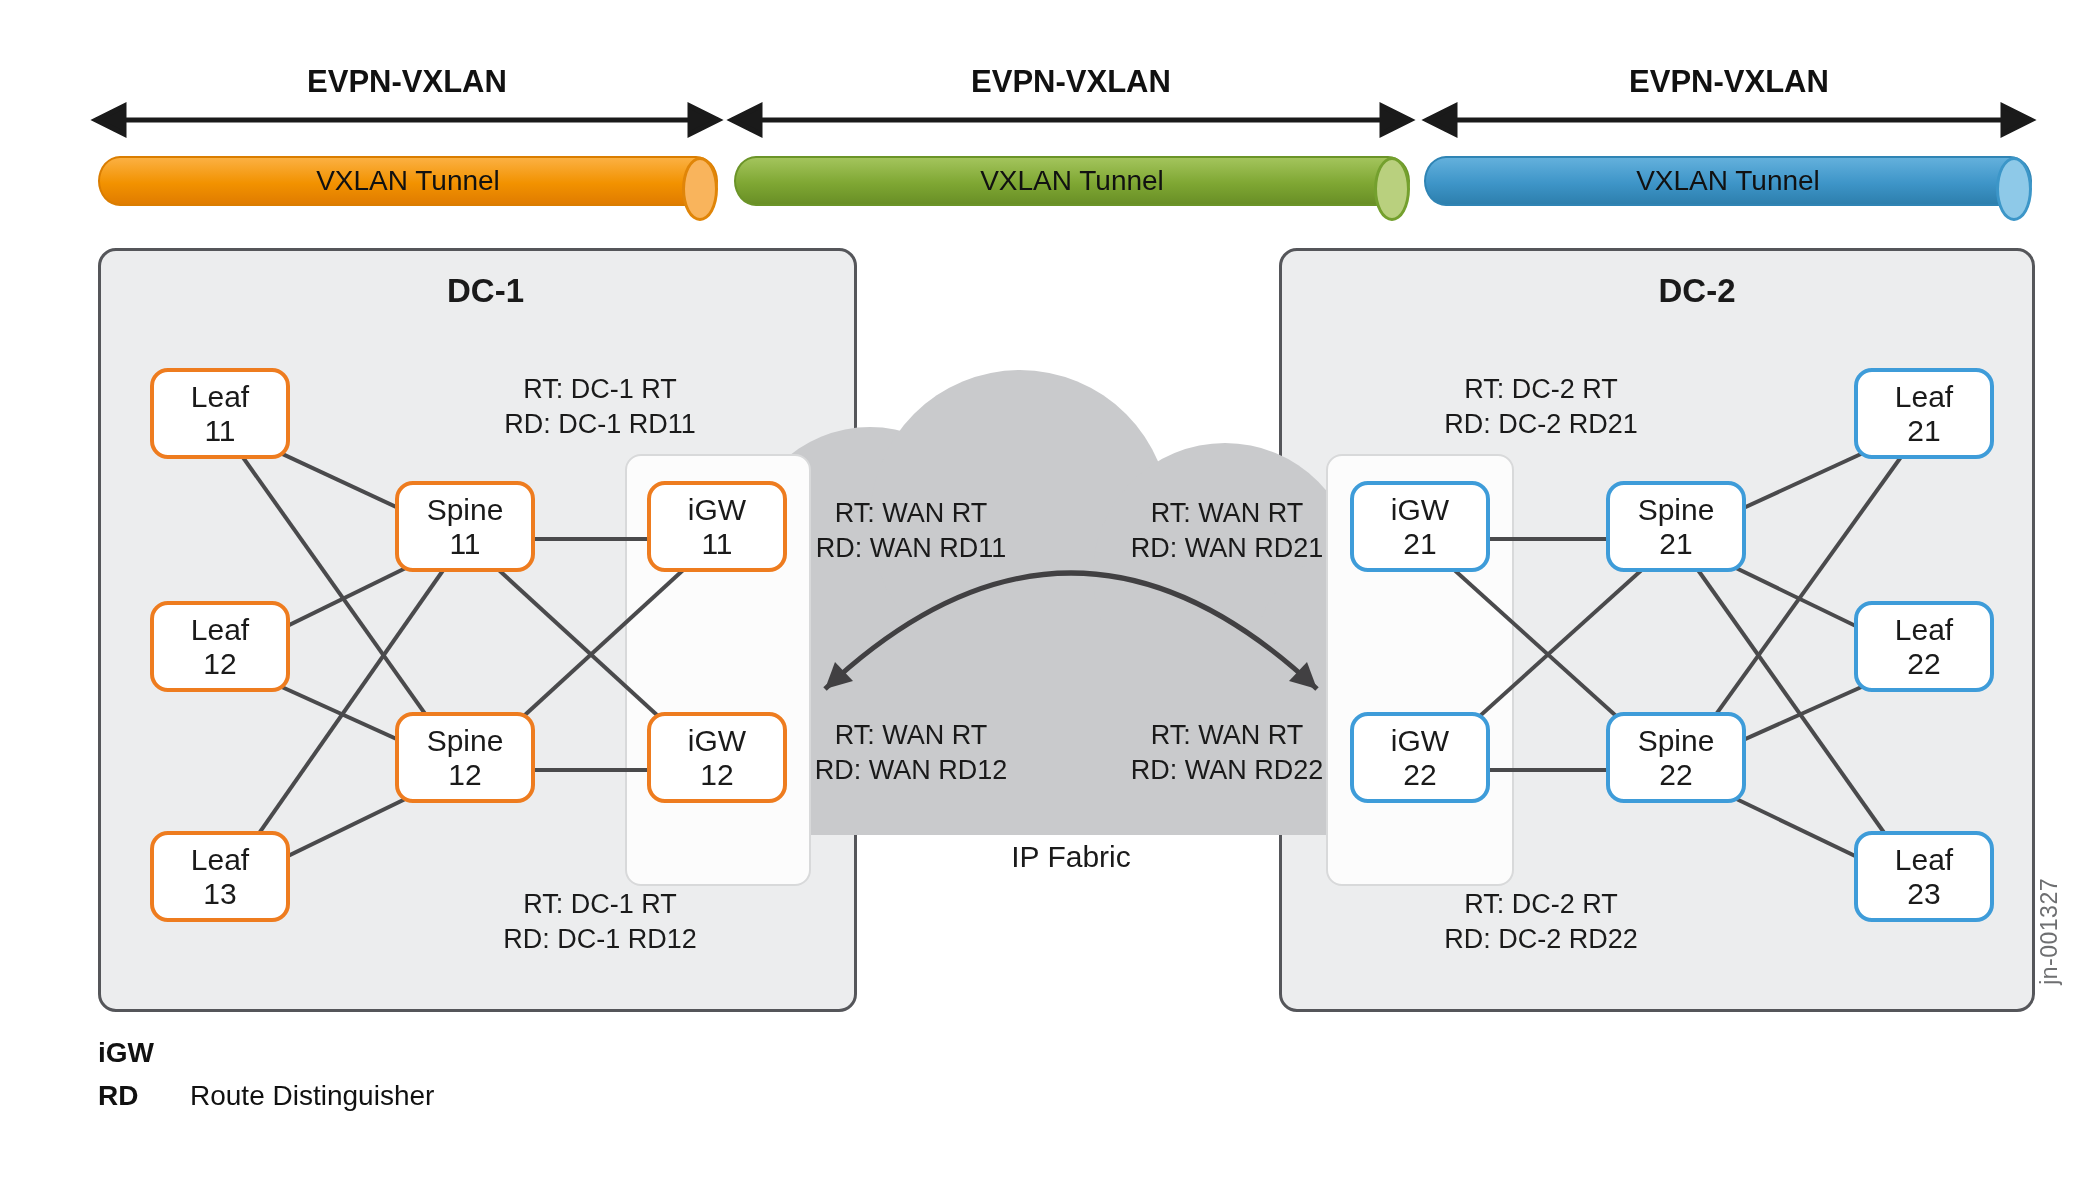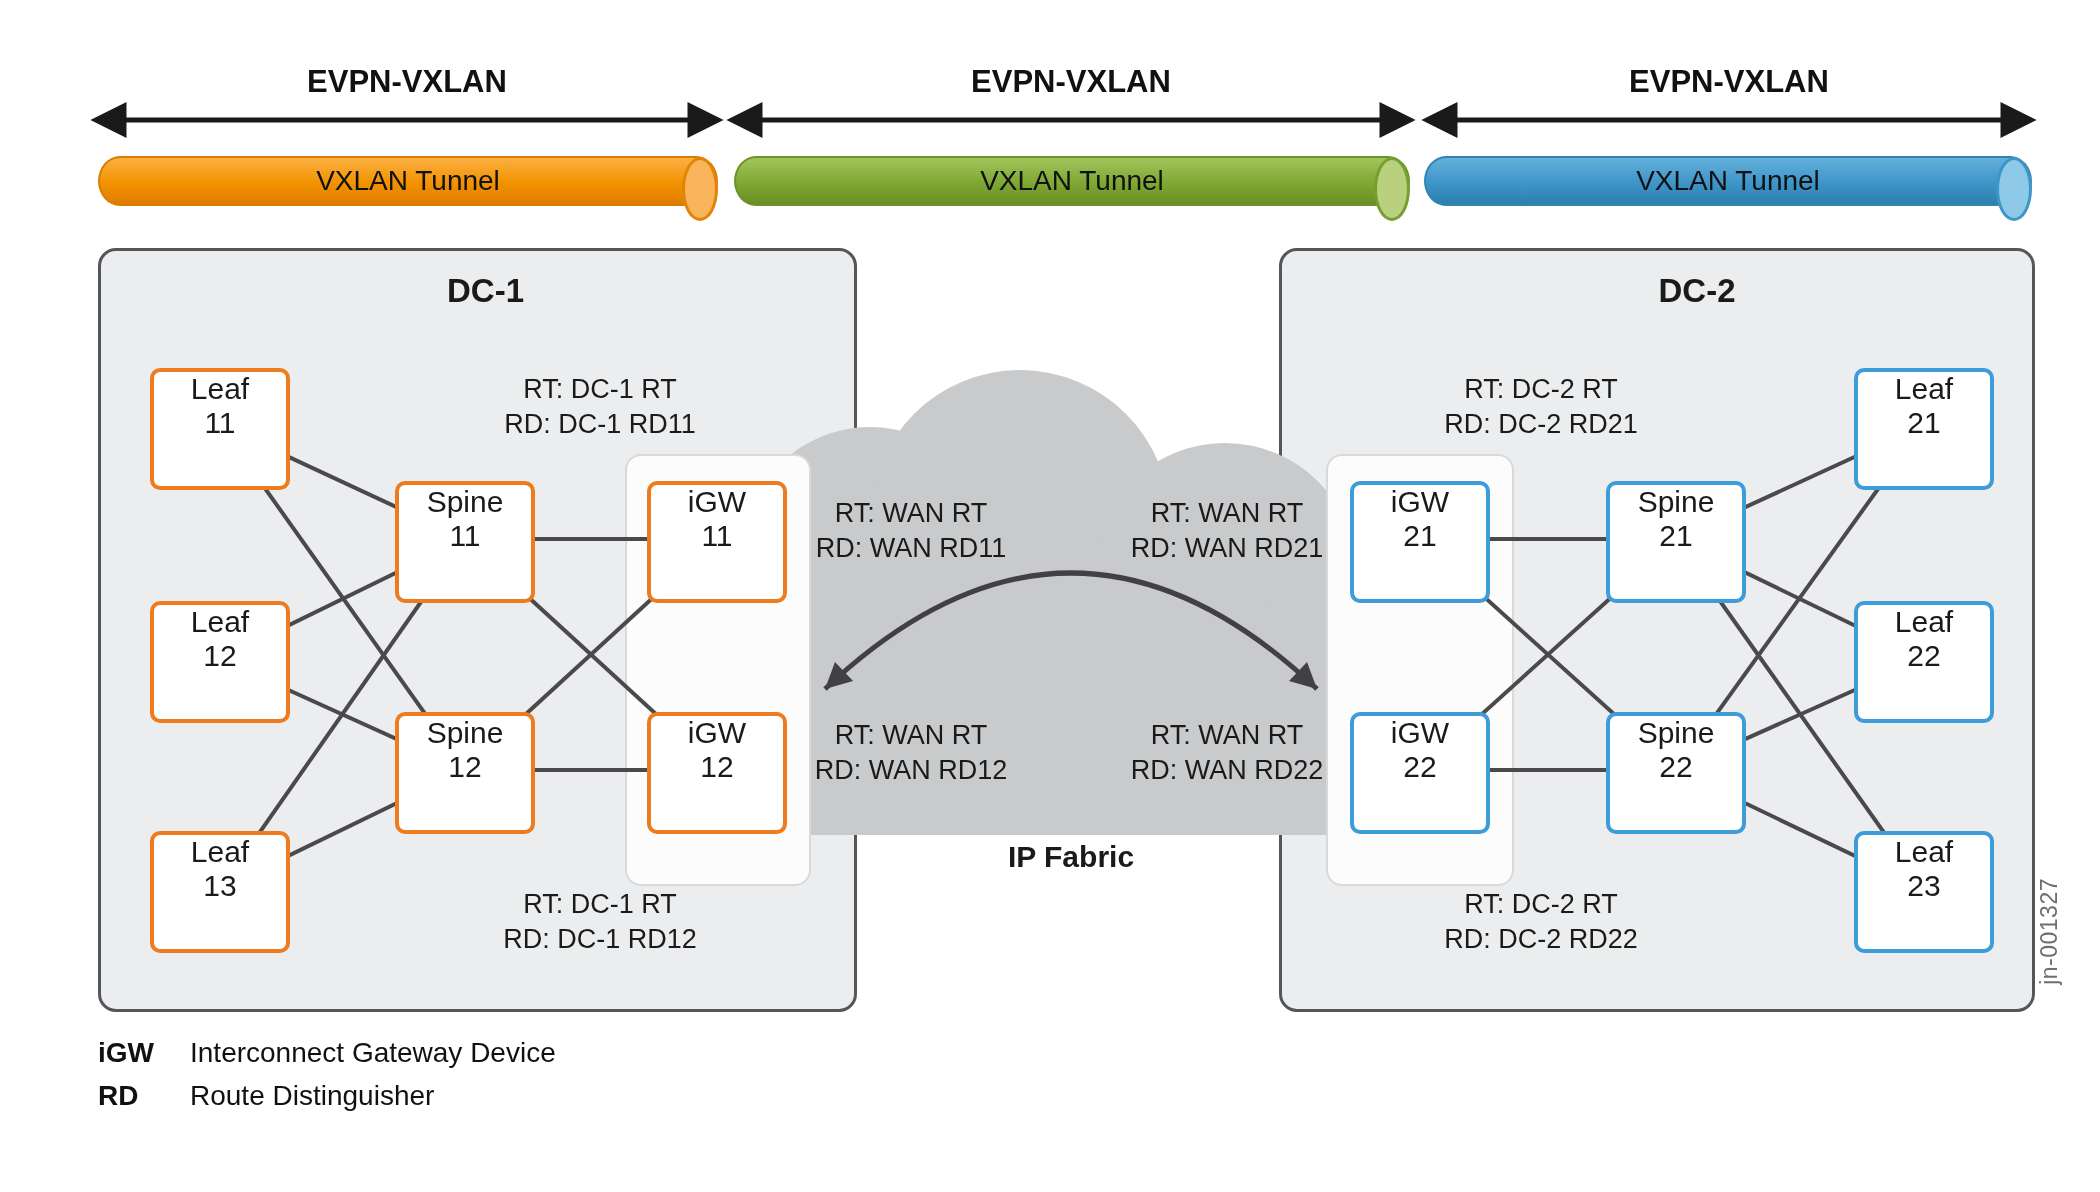--- a/index.html
+++ b/index.html
@@ -4,29 +4,29 @@
 <style>
   html,body { margin:0; padding:0; background:#ffffff; font-family:"Liberation Sans", sans-serif; }
   .canvas { position:relative; width:2100px; height:1192px; background:#ffffff; overflow:hidden; }
   .layer { position:absolute; left:0; top:0; }
 
   .dc-box { position:absolute; background:#ECEDEE; border:3px solid #55565A; border-radius:18px; z-index:1; box-sizing:border-box; }
   svg.cloud-layer { z-index:2; }
   .inner-box { position:absolute; background:#FCFCFC; border:2px solid #D8D9DA; border-radius:16px; z-index:3; box-sizing:border-box; }
   svg.lines-layer { z-index:4; }
 
-  .node { position:absolute; z-index:5; width:140px; height:122px; background:#ffffff; border-radius:10px;
-          display:flex; align-items:flex-start; justify-content:center; text-align:center;
+  .node { position:absolute; z-index:5; width:140px; height:91px; background:#ffffff; border-radius:18px;
+          display:flex; align-items:center; justify-content:center; text-align:center;
           font-size:30px; line-height:1.12; white-space:pre-line; color:#1A1A1A; box-sizing:border-box; }
   .node.orange { border:4px solid #EE7C1F; }
   .node.blue   { border:4px solid #3E9CD9; }
 
   .title { position:absolute; z-index:5; font-weight:bold; font-size:33px; color:#1A1A1A; text-align:center;padding-left:8px; }
   .annot { position:absolute; z-index:5; width:320px; font-size:27px; line-height:1.28; color:#1A1A1A; text-align:center; white-space:pre-line; }
-  .fabric-label { position:absolute; z-index:5; width:320px; text-align:center; font-size:30px; font-weight:bold; color:#1A1A1A; }
+  .fabric-label { position:absolute; z-index:5; width:320px; text-align:center; font-size:30px; font-weight:normal; color:#1A1A1A; }
 
   .evpn-label { position:absolute; z-index:5; width:320px; text-align:center; font-weight:bold; font-size:31px; color:#111111; top:64px; }
 
   .cylinder { position:absolute; z-index:5; height:50px; top:156px; border-radius:22px/50%;
               display:flex; align-items:center; justify-content:center;
               font-size:28px; color:#111111; box-sizing:border-box; }
   .cyl-label { position:relative; z-index:2; }
   .cyl-cap { position:absolute; right:-2px; top:-1px; width:36px; height:64px; border-radius:50%; box-sizing:border-box; z-index:1; }
   .cyl-orange { background:linear-gradient(180deg,#FBB042 0%,#F29200 55%,#E07C00 100%); border:2px solid #DA7D00; }
   .cyl-orange .cyl-cap { background:#F9B45C; border:3px solid #E08508; }
@@ -175,21 +175,20 @@
   <div class="node blue" style="left:1854px; top:368px"><span>Leaf
 21</span></div>
   <div class="node blue" style="left:1854px; top:601px"><span>Leaf
 22</span></div>
   <div class="node blue" style="left:1854px; top:831px"><span>Leaf
 23</span></div>
 
   <div class="legend">
     <div class="legend-row">
       <span class="legend-term">iGW</span>
-      <span class="legend-def">Interconnect Gateway Device</span>
     </div>
     <div class="legend-row">
       <span class="legend-term">RD</span>
       <span class="legend-def">Route Distinguisher</span>
     </div>
   </div>
 
   <div class="fig-id">jn-001327</div>
 
 </div>

